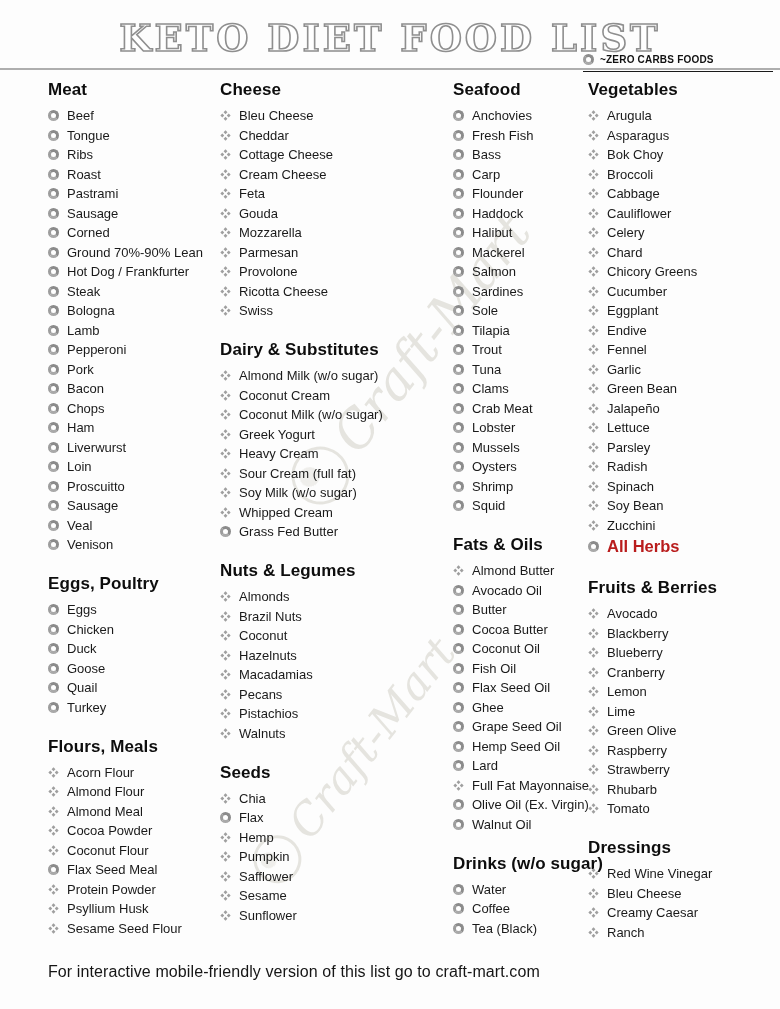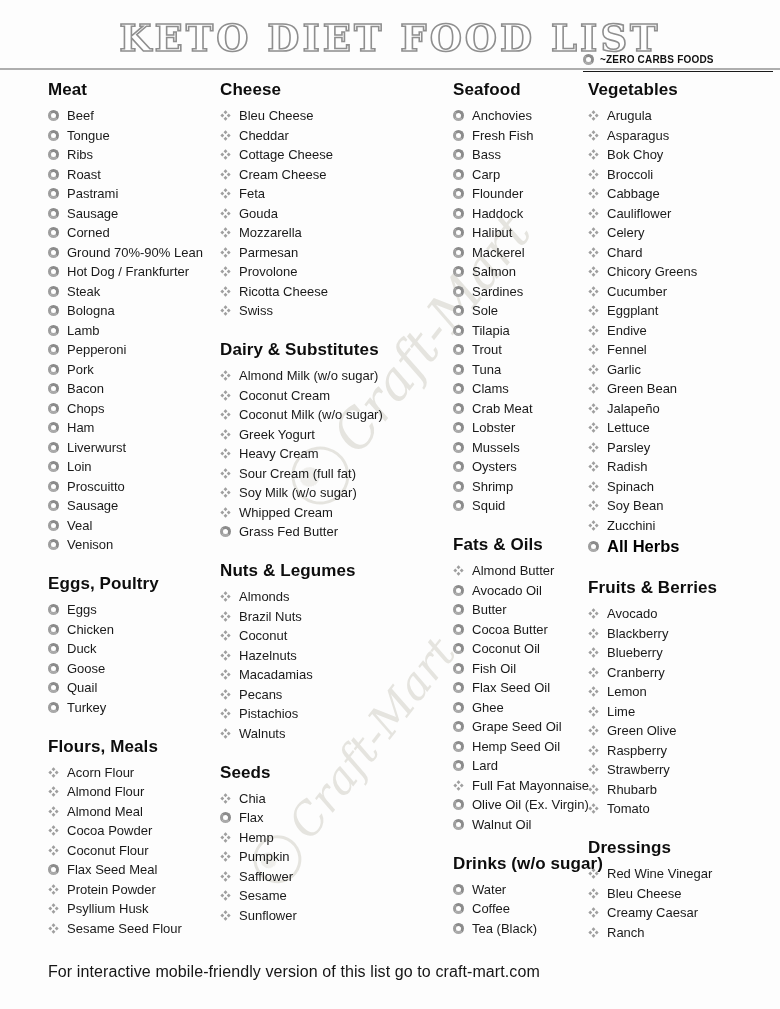--- a/index.html
+++ b/index.html
@@ -60,21 +60,21 @@
     letter-spacing:0.1px;
   }
   section:first-child h2 { margin-top:0; }
   ul.items { list-style:none; margin:0; padding:0; }
   ul.items li {
     display:flex; align-items:center; gap:8px;
     margin:0 0 6.5px 0;
     font-size:13px; line-height:13px; color:#1a1a1a;
   }
   ul.items li.gap { margin-top:6px; }
-  ul.items li.emph { font-size:16.5px; line-height:17px; font-weight:700; color:#000000; }
+  ul.items li.emph { font-size:16.5px; line-height:17px; font-weight:700; color:#b91c1c; }
 
   
   .footer {
     position:absolute; left:48px; top:963px; z-index:2;
     font-size:16px; color:#151515; letter-spacing:0.1px;
   }
 
   
   .watermark {
     position:absolute; z-index:1;

